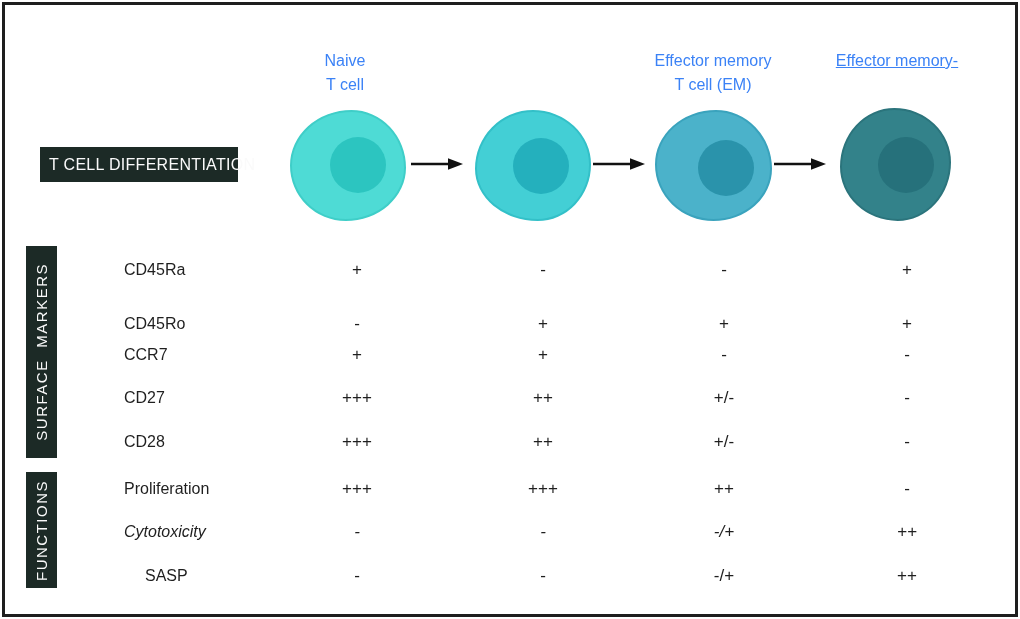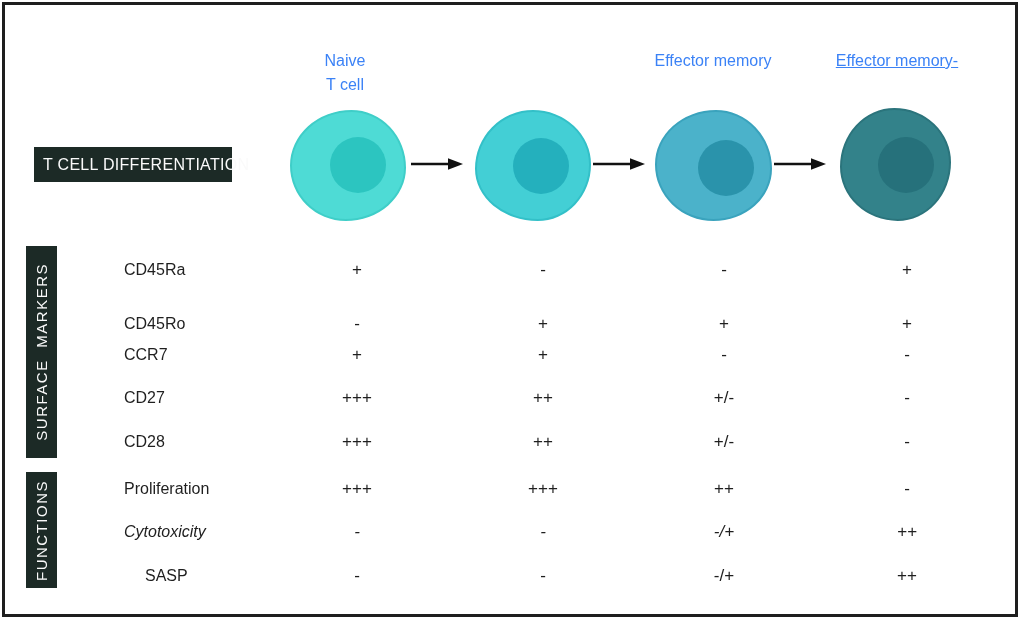--- a/index.html
+++ b/index.html
@@ -46,21 +46,21 @@
   .b3 .nucleus { left: 36px; top: 27px; background: #26717b; }
 
   
   .arrow { position: absolute; top: 157px; width: 52px; height: 14px; color: #111111; }
   .a0 { left: 411px; }
   .a1 { left: 593px; }
   .a2 { left: 774px; }
 
   
   .diff-label {
-    position: absolute; left: 34px; top: 147px; width: 198px; height: 35px;
+    position: absolute; left: 40px; top: 147px; width: 198px; height: 35px;
     background: #1c2a26; color: #fafafa;
     display: flex; align-items: center; padding-left: 9px; box-sizing: border-box;
     font-size: 16px; letter-spacing: 0.3px; white-space: nowrap; text-align: right;
   }
   .side-box {
     position: absolute; left: 26px; width: 31px;
     background: #1c2a26; color: #fafafa;
     display: flex; align-items: center; justify-content: center;
   }
   .side-box .vtext {
@@ -91,20 +91,21 @@
 <div id="app">
 
   <div class="frame"></div>
 
   <div class="stage-header h0">
     <div>Naive</div>
     <div>T cell</div>
   </div>
   <div class="stage-header h2">
     <div>Effector memory</div>
+    <div>T cell (EM)</div>
   </div>
   <div class="stage-header h3">
     <div>Effector memory-</div>
   </div>
 
   <div class="blob b0" style="background-color: rgb(78, 219, 213);">
     <div class="nucleus" style="background-color: rgb(44, 197, 192);"></div>
   </div>
   <div class="blob b1" style="background-color: rgb(67, 207, 213);">
     <div class="nucleus" style="background-color: rgb(36, 176, 189);"></div>

